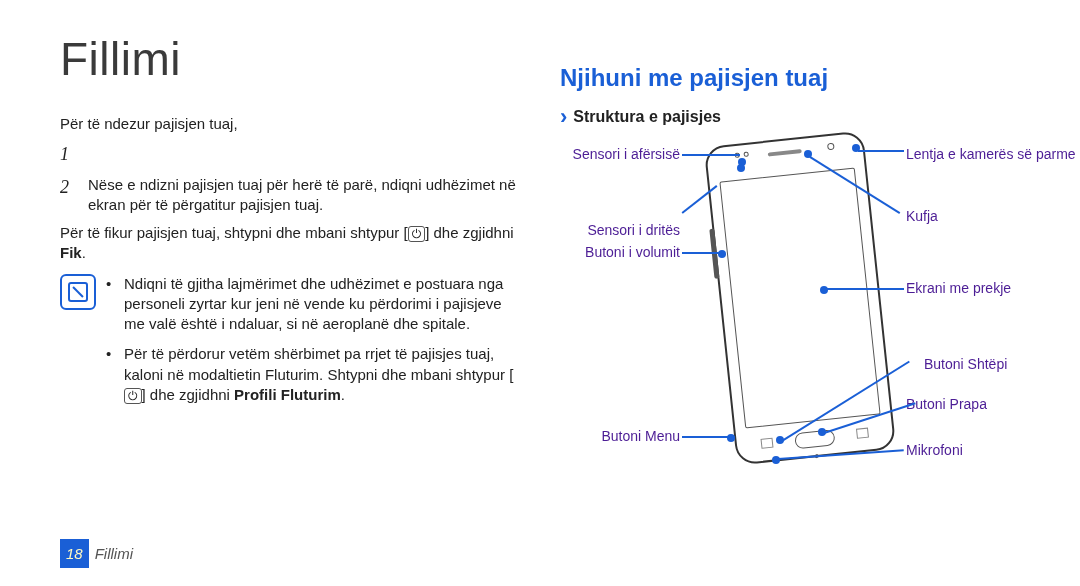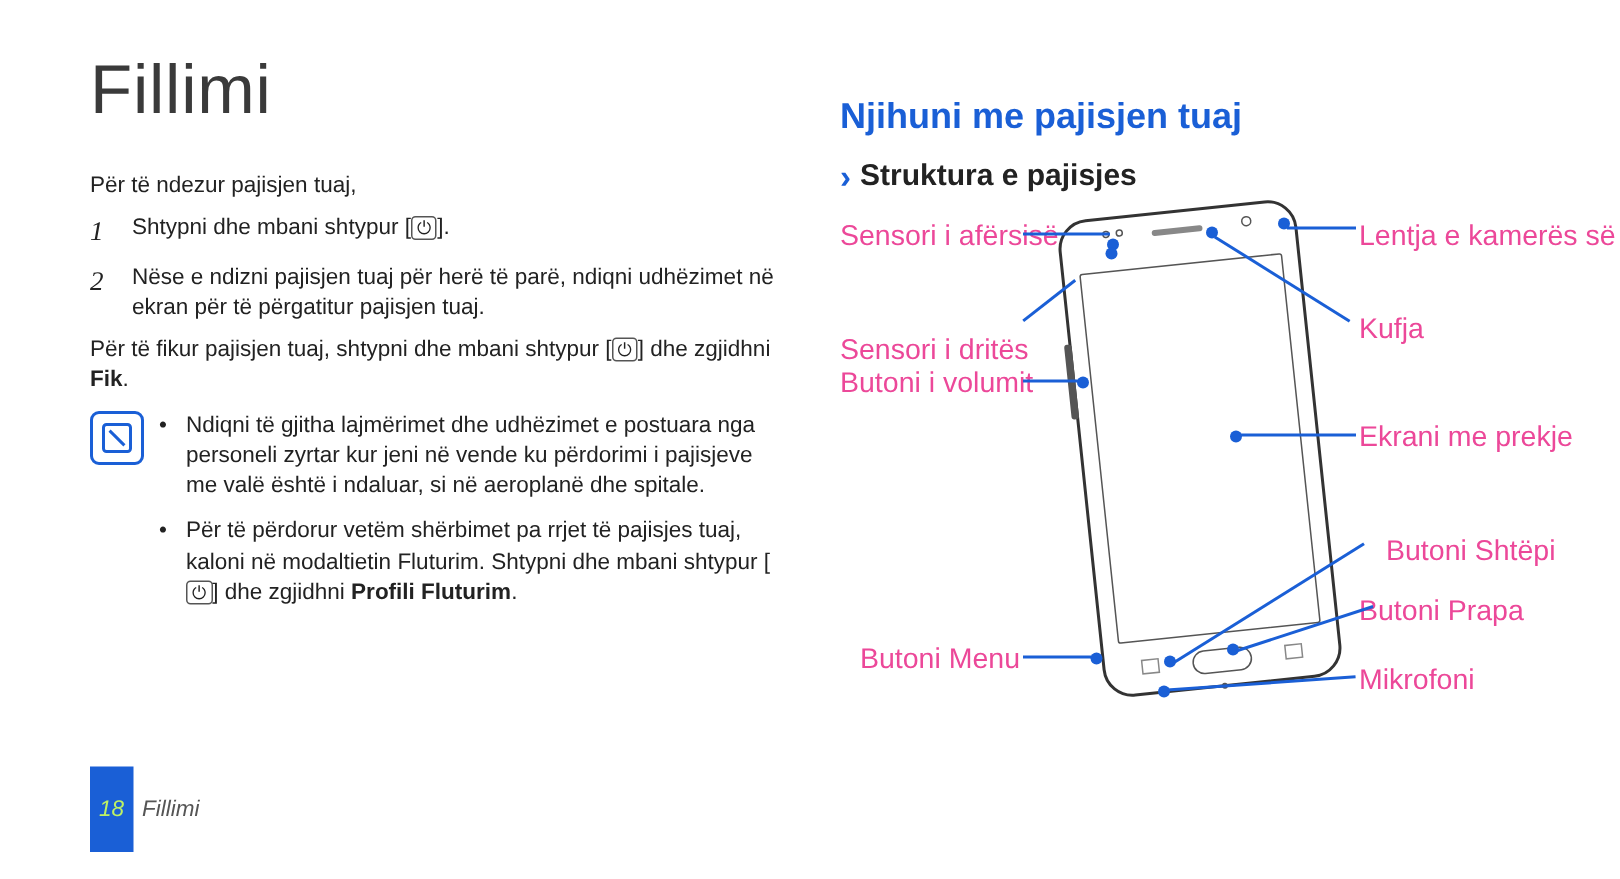--- a/index.html
+++ b/index.html
@@ -42,21 +42,21 @@
     gap: 6px;
     margin-bottom: 10px;
   }
   .chev {
     color: #1a5fd6;
     font-size: 22px;
     line-height: 1;
     font-weight: bold;
   }
   .h3 {
-    font-size: 20px;
+    font-size: 16px;
     font-weight: bold;
     color: #222;
   }
   .p {
     font-size: 15px;
     line-height: 1.35;
     margin-bottom: 8px;
   }
   .step {
     display: flex;
@@ -130,22 +130,22 @@
     bottom: 18px;
     display: flex;
     align-items: center;
     gap: 6px;
     font-style: italic;
     color: #555;
     font-size: 15px;
   }
   .page-num {
     background: #1a5fd6;
-    color: #bef264;
-    padding: 20px 6px;
+    color: #fef9c3;
+    padding: 6px 6px;
     font-style: italic;
   }
 
   
   .diagram-wrap {
     position: relative;
     height: 360px;
   }
   .phone {
     position: absolute;
@@ -246,22 +246,22 @@
     border-radius: 50%;
   }
   .cp {
     position: absolute;
     width: 8px; height: 8px;
     background: #1a5fd6;
     border-radius: 50%;
   }
   .lbl {
     position: absolute;
-    font-size: 19px;
-    color: #ec4899;
+    font-size: 14px;
+    color: #4c1d95;
     line-height: 1.2;
     white-space: nowrap;
   }
   .lbl.right { text-align: left; }
   .lbl.left { text-align: right; }
   .line {
     position: absolute;
     background: #1a5fd6;
     height: 1.5px;
   }
@@ -271,23 +271,20 @@
 
 <div class="page">
   <div class="col">
     <div class="h1">Fillimi</div>
 
 
     <div class="p">Për të ndezur pajisjen tuaj,</div>
 
     <div class="step">
       <div class="step-num">1</div>
-      <div>
-        <span>Shtypni dhe mbani shtypur [</span><span class="power-btn">⏻</span><span>].</span>
-      </div>
     </div>
 
     <div class="step">
       <div class="step-num">2</div>
       <div>Nëse e ndizni pajisjen tuaj për herë të parë, ndiqni udhëzimet në ekran për të përgatitur pajisjen tuaj.</div>
     </div>
 
     <div class="p">
       <span>Për të fikur pajisjen tuaj, shtypni dhe mbani shtypur [</span><span class="power-btn">⏻</span><span>] dhe zgjidhni </span><span class="bold">Fik</span><span>.</span>
     </div>

